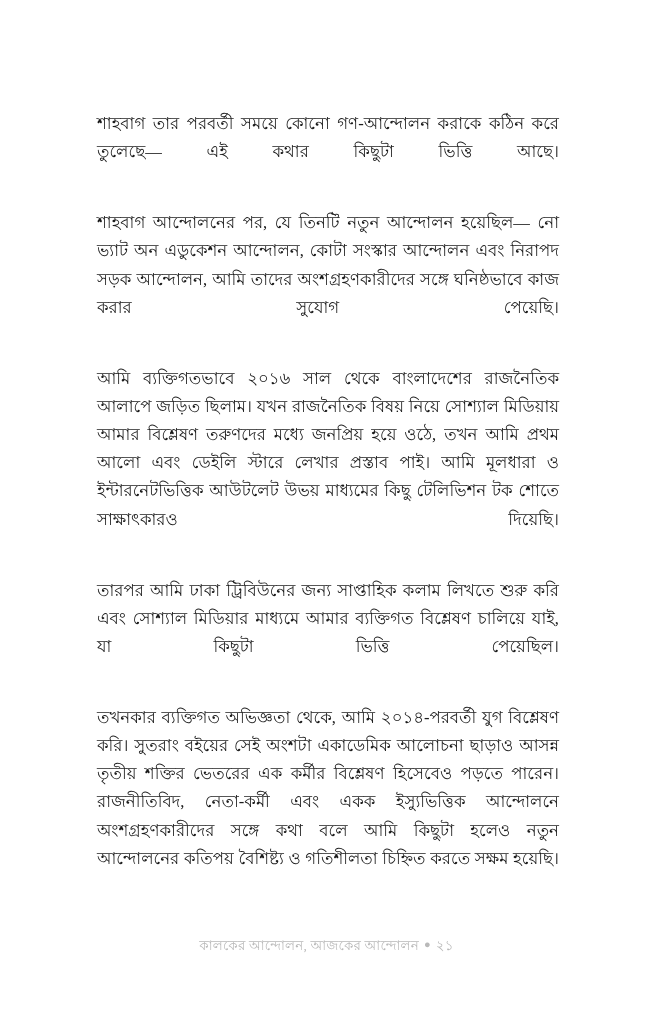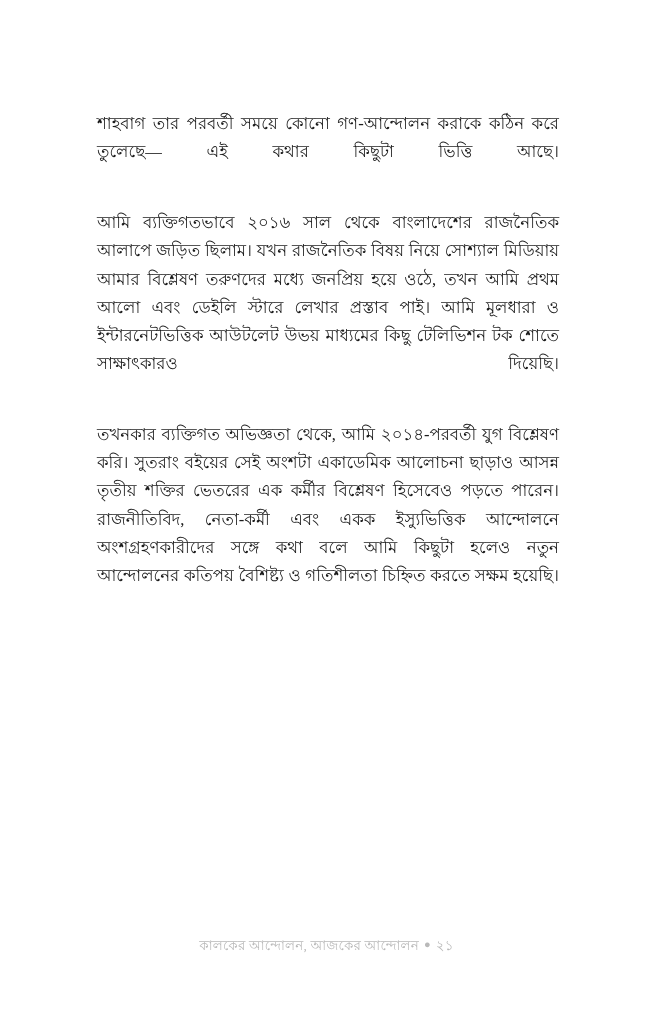--- a/index.html
+++ b/index.html
@@ -76,21 +76,23 @@
     color: #b9b9b9;
   }
 </style>
 </head>
 <body>
 
 <div class="page">
 
   <div class="text-column">
     <p class="para">শাহবাগ তার পরবর্তী সময়ে কোনো গণ-আন্দোলন করাকে কঠিন করে তুলেছে— এই কথার কিছুটা ভিত্তি আছে।</p>
+    <p class="para">শাহবাগ আন্দোলনের পর, যে তিনটি নতুন আন্দোলন হয়েছিল— নো ভ্যাট অন এডুকেশন আন্দোলন, কোটা সংস্কার আন্দোলন এবং নিরাপদ সড়ক আন্দোলন, আমি তাদের অংশগ্রহণকারীদের সঙ্গে ঘনিষ্ঠভাবে কাজ করার সুযোগ পেয়েছি।</p>
     <p class="para">আমি ব্যক্তিগতভাবে ২০১৬ সাল থেকে বাংলাদেশের রাজনৈতিক আলাপে জড়িত ছিলাম। যখন রাজনৈতিক বিষয় নিয়ে সোশ্যাল মিডিয়ায় আমার বিশ্লেষণ তরুণদের মধ্যে জনপ্রিয় হয়ে ওঠে, তখন আমি প্রথম আলো এবং ডেইলি স্টারে লেখার প্রস্তাব পাই। আমি মূলধারা ও ইন্টারনেটভিত্তিক আউটলেট উভয় মাধ্যমের কিছু টেলিভিশন টক শোতে সাক্ষাৎকারও দিয়েছি।</p>
+    <p class="para">তারপর আমি ঢাকা ট্রিবিউনের জন্য সাপ্তাহিক কলাম লিখতে শুরু করি এবং সোশ্যাল মিডিয়ার মাধ্যমে আমার ব্যক্তিগত বিশ্লেষণ চালিয়ে যাই, যা কিছুটা ভিত্তি পেয়েছিল।</p>
     <p class="para">তখনকার ব্যক্তিগত অভিজ্ঞতা থেকে, আমি ২০১৪-পরবর্তী যুগ বিশ্লেষণ করি। সুতরাং বইয়ের সেই অংশটা একাডেমিক আলোচনা ছাড়াও আসন্ন তৃতীয় শক্তির ভেতরের এক কর্মীর বিশ্লেষণ হিসেবেও পড়তে পারেন। রাজনীতিবিদ, নেতা-কর্মী এবং একক ইস্যুভিত্তিক আন্দোলনে অংশগ্রহণকারীদের সঙ্গে কথা বলে আমি কিছুটা হলেও নতুন আন্দোলনের কতিপয় বৈশিষ্ট্য ও গতিশীলতা চিহ্নিত করতে সক্ষম হয়েছি।</p>
 
   </div>
 
   <div class="footer">
     <span>কালকের আন্দোলন, আজকের আন্দোলন</span><span class="bullet">●</span><span>২১</span>
   </div>
 
 </div>
 

